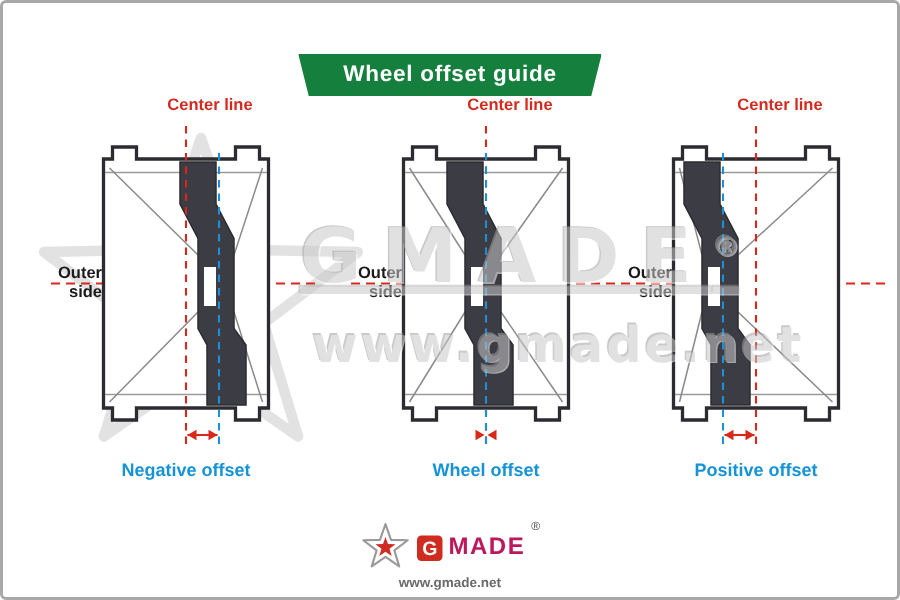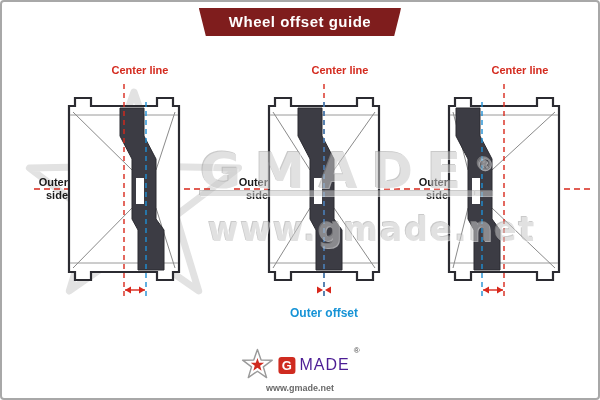--- a/index.html
+++ b/index.html
@@ -28,30 +28,30 @@
     color:#c9c9c9;text-shadow:1px 1px 0 #ffffff,-1px -1px 0 #9f9f9f;
     font-family:"DejaVu Sans",sans-serif;white-space:nowrap;}
   .wm-brand{left:198px;top:140px;font-size:50px;letter-spacing:14px;text-decoration:underline;}
   .wm-brand sup{font-size:18px;letter-spacing:0;}
   .wm-url{left:206px;top:208px;font-size:33px;letter-spacing:2px;}
   .footer-logo{position:absolute;left:50%;top:346px;transform:translateX(-50%);
     display:flex;flex-direction:column;align-items:center;z-index:1;}
   .fl-row{display:flex;align-items:center;gap:4px;}
   .fl-g{display:inline-flex;align-items:center;justify-content:center;width:17px;height:17px;
     background:#cf2b20;color:#fff;font-weight:bold;font-size:13px;border-radius:3px;}
-  .fl-made{color:#4c1d95;font-weight:normal;font-size:16px;letter-spacing:1px;}
+  .fl-made{color:#be185d;font-weight:bold;font-size:16px;letter-spacing:1px;}
   .fl-reg{color:#4a4a4a;font-size:8px;align-self:flex-start;margin-top:-2px;}
   .fl-url{color:#6a6a6a;font-weight:bold;font-size:9px;margin-top:1px;}
 </style>
 </head>
 <body>
 
 <div class="frame">
 
-  <div class="ribbon" style="background: #7f1d1d;">
+  <div class="ribbon" style="background: #15803d; margin-top: 28px;">
     <span>Wheel offset guide</span>
   </div>
 
   <svg class="watermark-star" width="240" height="240" viewBox="0 0 240 240">
     <path d="M120,10 L145.9,84.4 L224.6,86 L161.8,133.6 L184.7,209 L120,164 L55.3,209 L78.2,133.6 L15.4,86 L94.1,84.4 Z" fill="none" stroke="#e2e2e2" stroke-width="7" stroke-linejoin="round"></path>
   </svg>
 
   <div id="panels">
       <div class="panel" style="left: 32px;">
     <div class="center-line-label" style="color: rgb(212, 42, 30);">Center line</div>
@@ -71,20 +71,21 @@
           <g>
             <line x1="91" y1="208" x2="111" y2="208" stroke="#d8281c" stroke-width="1.4"></line>
             <polygon points="91,208 97,204.5 97,211.5" fill="#d8281c"></polygon>
             <polygon points="111,208 105,204.5 105,211.5" fill="#d8281c"></polygon>
           </g>
         </svg>
     <div class="outer-side-label">
       <div class="l1">Outer</div>
       <div class="l2">side</div>
     </div>
+    <div class="offset-label" style="color: rgb(22, 147, 214);">Negative offset</div>
   </div>
       <div class="panel" style="left: 232px;">
     <div class="center-line-label" style="color: rgb(212, 42, 30);">Center line</div>
     <svg class="wheel-svg" width="180" height="222" viewBox="0 0 180 222">
           <line x1="0" y1="107" x2="180" y2="107" stroke="#d8281c" stroke-width="1.3" stroke-dasharray="6 4"></line>
           <path d="M35,24 L41,24 L41,16 L57,16 L57,24 L123,24 L123,16 L139,16 L139,24 L145,24 L145,190 L139,190 L139,198 L123,198 L123,190 L57,190 L57,198 L41,198 L41,190 L35,190 Z" fill="#ffffff" stroke="#2b2b31" stroke-width="2.2"></path>
           <line x1="36" y1="33" x2="144" y2="33" stroke="#9a9a9a" stroke-width="1"></line>
           <line x1="36" y1="181" x2="144" y2="181" stroke="#9a9a9a" stroke-width="1"></line>
           <line x1="39" y1="30" x2="76" y2="88" stroke="#8a8a8a" stroke-width="1"></line>
           <line x1="141" y1="30" x2="100" y2="88" stroke="#8a8a8a" stroke-width="1"></line>
@@ -96,21 +97,21 @@
           <line x1="90" y1="20" x2="90" y2="216" stroke="#1e8fd5" stroke-width="1.4" stroke-dasharray="5 4"></line>
           <g>
             <polygon points="89,208 83,204.5 83,211.5" fill="#d8281c"></polygon>
             <polygon points="91,208 97,204.5 97,211.5" fill="#d8281c"></polygon>
           </g>
         </svg>
     <div class="outer-side-label">
       <div class="l1">Outer</div>
       <div class="l2">side</div>
     </div>
-    <div class="offset-label" style="color: rgb(22, 147, 214);">Outer offset</div>
+    <div class="offset-label" style="color: rgb(22, 147, 214);">Wheel offset</div>
   </div>
       <div class="panel" style="left: 412px;">
     <div class="center-line-label" style="color: rgb(212, 42, 30);">Center line</div>
     <svg class="wheel-svg" width="180" height="222" viewBox="0 0 180 222">
           <line x1="0" y1="107" x2="180" y2="107" stroke="#d8281c" stroke-width="1.3" stroke-dasharray="6 4"></line>
           <path d="M35,24 L41,24 L41,16 L57,16 L57,24 L123,24 L123,16 L139,16 L139,24 L145,24 L145,190 L139,190 L139,198 L123,198 L123,190 L57,190 L57,198 L41,198 L41,190 L35,190 Z" fill="#ffffff" stroke="#2b2b31" stroke-width="2.2"></path>
           <line x1="36" y1="33" x2="144" y2="33" stroke="#9a9a9a" stroke-width="1"></line>
           <line x1="36" y1="181" x2="144" y2="181" stroke="#9a9a9a" stroke-width="1"></line>
           <line x1="39" y1="30" x2="54" y2="88" stroke="#8a8a8a" stroke-width="1"></line>
           <line x1="141" y1="30" x2="78" y2="88" stroke="#8a8a8a" stroke-width="1"></line>
@@ -123,20 +124,21 @@
           <g>
             <line x1="69" y1="208" x2="89" y2="208" stroke="#d8281c" stroke-width="1.4"></line>
             <polygon points="69,208 75,204.5 75,211.5" fill="#d8281c"></polygon>
             <polygon points="89,208 83,204.5 83,211.5" fill="#d8281c"></polygon>
           </g>
         </svg>
     <div class="outer-side-label">
       <div class="l1">Outer</div>
       <div class="l2">side</div>
     </div>
+    <div class="offset-label" style="color: rgb(22, 147, 214);">Positive offset</div>
   </div>
     </div>
 
   <div class="wm-text wm-brand">
     <span>GMADE</span><sup>®</sup>
   </div>
   <div class="wm-text wm-url">www.gmade.net</div>
 
   <div class="footer-logo">
     <div class="fl-row">

